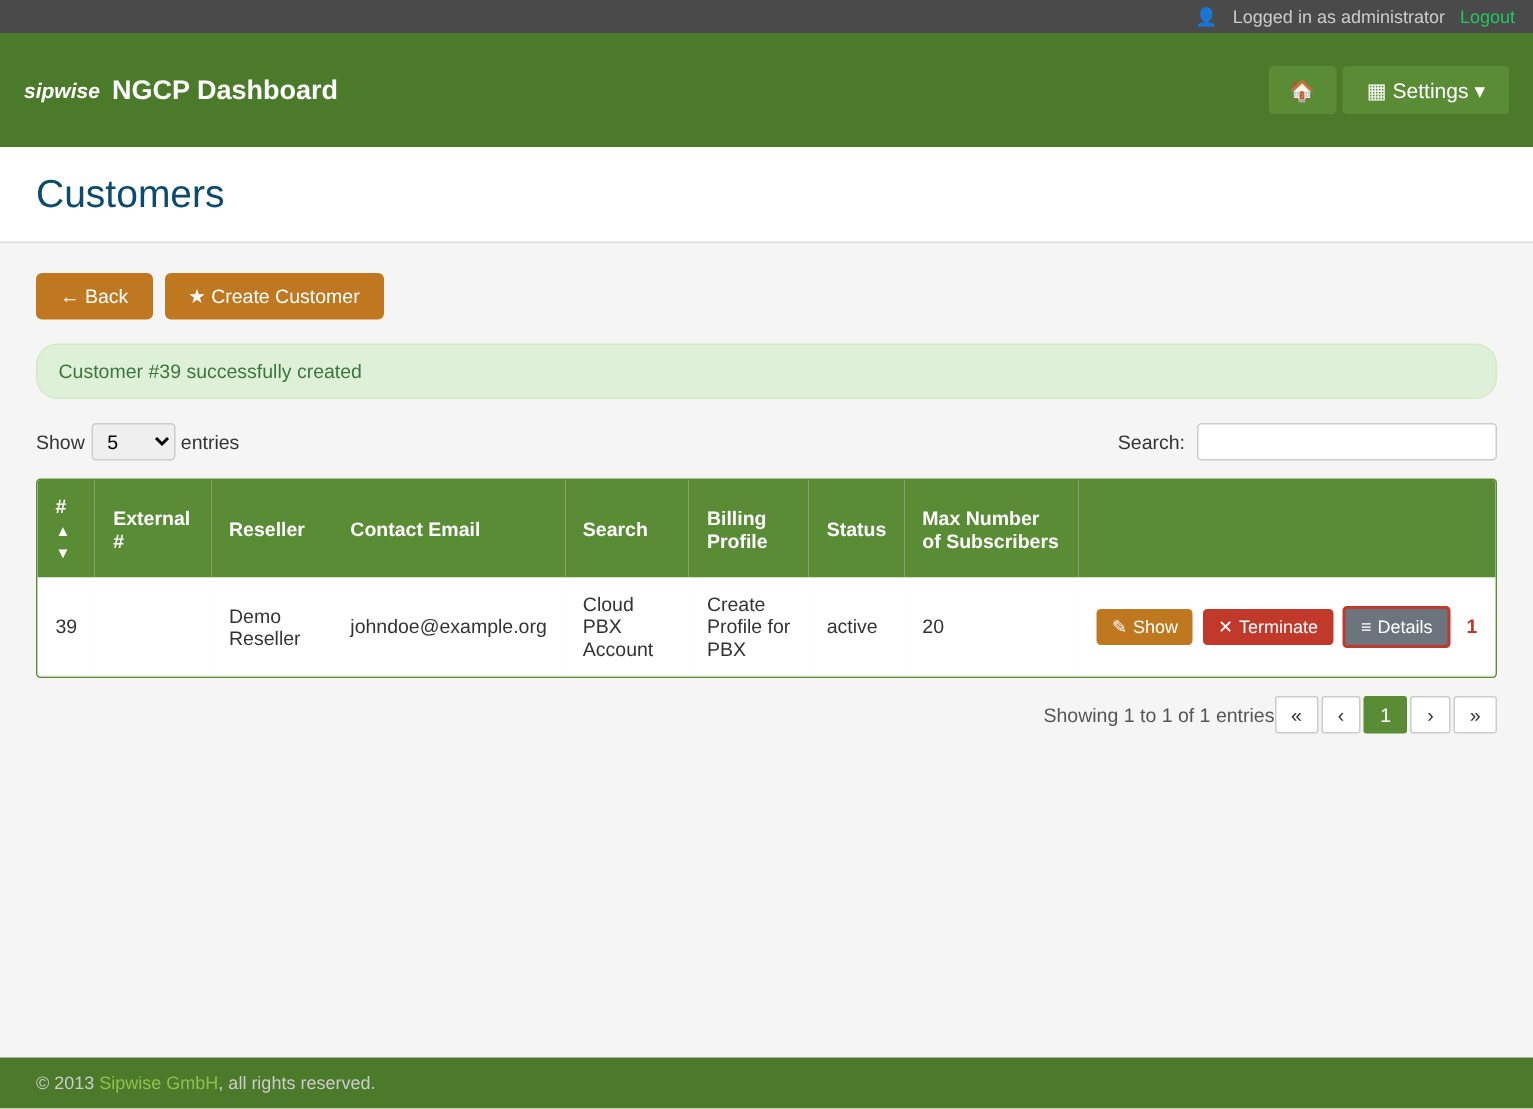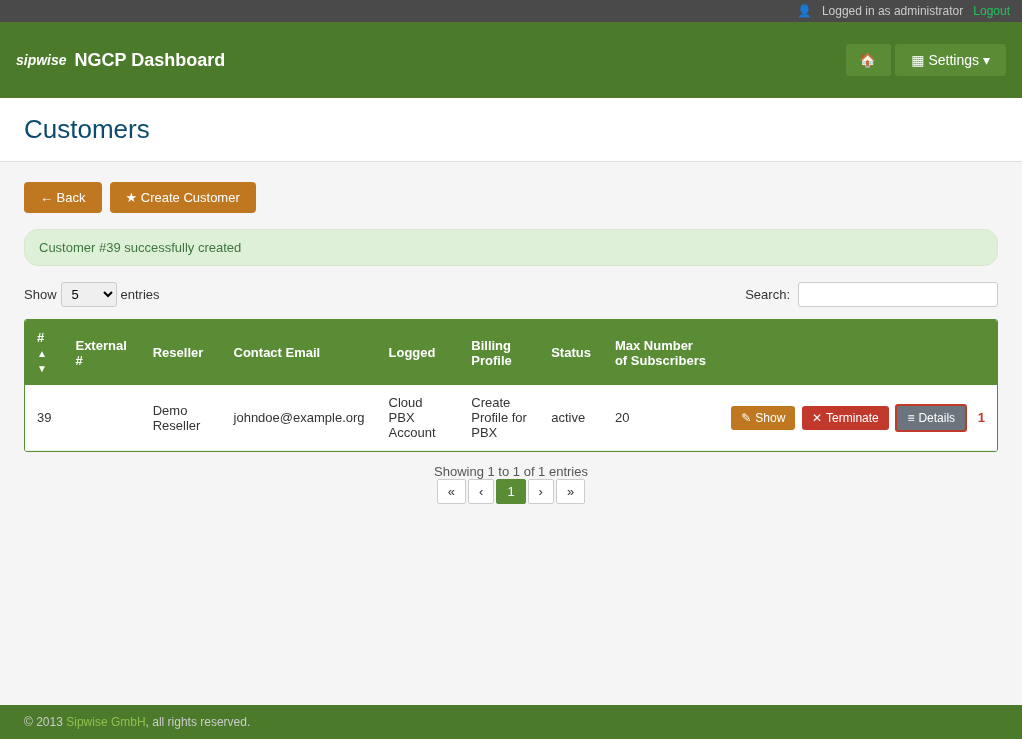--- a/index.html
+++ b/index.html
@@ -228,21 +228,20 @@
       color: #c0392b;
       font-weight: bold;
       margin-left: 4px;
     }
 
     
     .pagination-row {
       display: flex;
       justify-content: flex-end;
       align-items: center;
-      flex-direction: column;
     }
     .showing-text { font-size: 13px; color: #555; }
     .pagination {
       display: flex;
       gap: 2px;
     }
     .page-btn {
       background: white;
       border: 1px solid #ccc;
       padding: 4px 10px;
@@ -327,21 +326,21 @@
   </div>
 
   <div class="table-container">
     <table>
       <thead>
         <tr>
           <th>#<br><span style="font-size:10px;">▲<br>▼</span></th>
           <th>External #</th>
           <th>Reseller</th>
           <th>Contact Email</th>
-          <th>Logged</th>
+          <th>Search</th>
           <th>Billing Profile</th>
           <th>Status</th>
           <th>Max Number of Subscribers</th>
           <th></th>
         </tr>
       </thead>
       <tbody>
         <tr>
           <td>39</td>
           <td></td>

